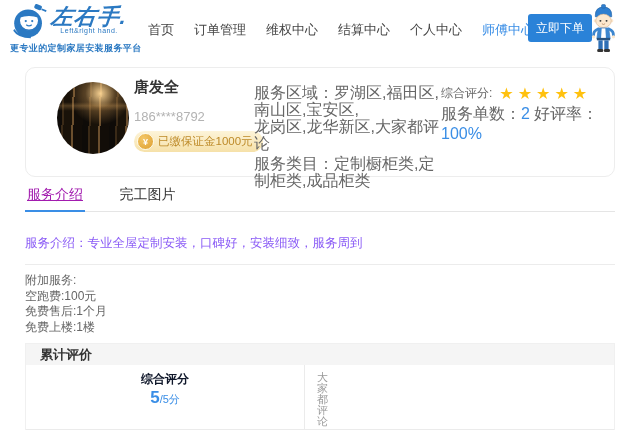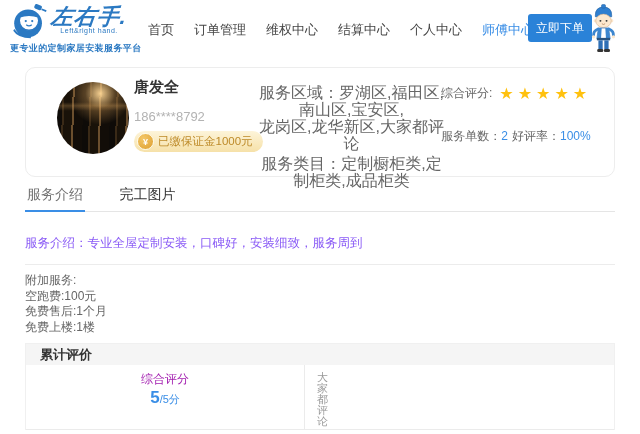--- a/index.html
+++ b/index.html
@@ -23,60 +23,60 @@
   .order-btn { position:absolute; right:48px; top:14px; width:64px; height:28px; background:#2a82d8; color:#fff; font-size:12px; border:none; border-radius:3px; cursor:pointer; font-family:inherit; }
   .worker-mascot { position:absolute; right:21px; top:3px; width:31px; height:51px; z-index:2; }
 
   
   .crumb-bar { height:30px; background:#f4f4f4; line-height:30px; padding-left:25px; font-size:12px; color:#8a8a8a; }
   .crumb-bar .sec { color:#333; font-weight:bold; cursor:pointer; }
   .crumb-bar .sep { color:#bbb; margin:0 6px; font-size:11px; }
   .crumb-bar .cur { color:#999; }
 
   
-  .card { position:relative; margin:9px 25px 0; height:108px; border:1px solid #ededed; border-radius:10px; background:#fff;text-align:center; }
+  .card { position:relative; margin:9px 25px 0; height:108px; border:1px solid #ededed; border-radius:10px; background:#fff; }
   .avatar { position:absolute; left:31px; top:14px; width:72px; height:72px; border-radius:50%; overflow:hidden; cursor:pointer;
     background:
       radial-gradient(circle at 60% 16%, rgba(255,216,150,.95) 0%, rgba(226,168,92,.35) 20%, rgba(0,0,0,0) 42%),
       linear-gradient(180deg, rgba(0,0,0,0) 28%, rgba(221,168,96,.28) 33%, rgba(0,0,0,0) 40%),
       repeating-linear-gradient(92deg, #0e0b08 0 6px, #3a2a17 6px 8px, #191209 8px 16px, #6b4f2e 16px 18px, #120d08 18px 27px),
       linear-gradient(160deg, #2a1f14, #0b0805);
   }
   .p-name { position:absolute; left:108px; top:10px; font-size:15px; font-weight:bold; color:#333; }
   .p-phone { position:absolute; left:108px; top:41px; font-size:13px; color:#b3b3b3; }
   .badge { position:absolute; left:108px; top:63px; display:flex; align-items:center; height:21px; padding:0 10px 0 3px; border-radius:11px;
     background:linear-gradient(180deg,#fdf4d9,#f6e1a9); color:#bd8a28; font-size:11.5px; white-space:nowrap; }
   .badge .coin { width:15px; height:15px; border-radius:50%; background:radial-gradient(circle at 35% 30%, #f4c768,#dd9f30); color:#fff;
     font-size:9px; font-weight:bold; display:flex; align-items:center; justify-content:center; margin-right:4px; border:1px solid #fffbe9; }
 
   .svc { position:absolute; left:228px; top:16px; font-size:16px; color:#666; line-height:17px; width:195px; }
   .svc .cat { margin-top:3px; }
   .rate { position:absolute; left:415px; top:17px; }
   .rate-row1 { display:flex; align-items:center; font-size:12px; color:#666; }
   .stars-lg { color:#ffc10e; font-size:16px; letter-spacing:4px; margin-left:7px; line-height:16px; }
-  .rate-row2 { margin-top:26px; font-size:12px; color:#666; }
+  .rate-row2 { margin-top:2px; font-size:16px; color:#666; }
   .blue { color:#3a8ee6; }
   .rate-row2 .gap { margin-left:4px; }
 
   
   .tabbar { margin:7px 25px 0; border-bottom:1px solid #e5e5e5; }
   .tab { display:inline-block; font-size:14px; color:#333; padding:2px 2px 6px; margin-right:28px; cursor:pointer; }
-  .tab.active { color:#737373; border-bottom:2px solid #3a8ee6; margin-bottom:-1px; }
+  .tab.active { color:#a21caf; border-bottom:2px solid #3a8ee6; margin-bottom:-1px;text-decoration:underline; }
 
   
   .intro { padding:10px 25px 0; font-size:12.5px; color:#8b5cf6; }
   .divider { margin:7px 25px 0; border-top:1px solid #ececec; height:0; }
   .extra { padding:8px 25px 0; font-size:12px; color:#666; line-height:15.5px; }
 
   
   .review { margin:8px 25px 0; border:1px solid #f0f0f0; border-bottom:none; }
   .review-head { height:21px; line-height:21px; background:#f5f5f5; padding-left:14px; font-size:13px; font-weight:bold; color:#333; }
   .review-body { display:flex; height:64px; border-bottom:1px solid #ebebeb; }
   .score-col { width:278px; border-right:1px solid #ebebeb; text-align:center; padding-top:6px; }
-  .score-label { font-size:12px; color:#a21caf; }
+  .score-label { font-size:12px; color:#0f172a;font-weight:bold; }
   .score-val { margin-top:2px; color:#3a8ee6; line-height:16px; }
   .score-val .big { font-size:17px; font-weight:bold; }
   .score-val .suf { font-size:11px; }
   .side-col { padding:7px 0 0 12px; }
   .v-note { width:13px; font-size:11px; line-height:11px; color:#9a9a9a; word-break:break-all; }
 </style>
 </head>
 <body>
 
 <div class="page">

